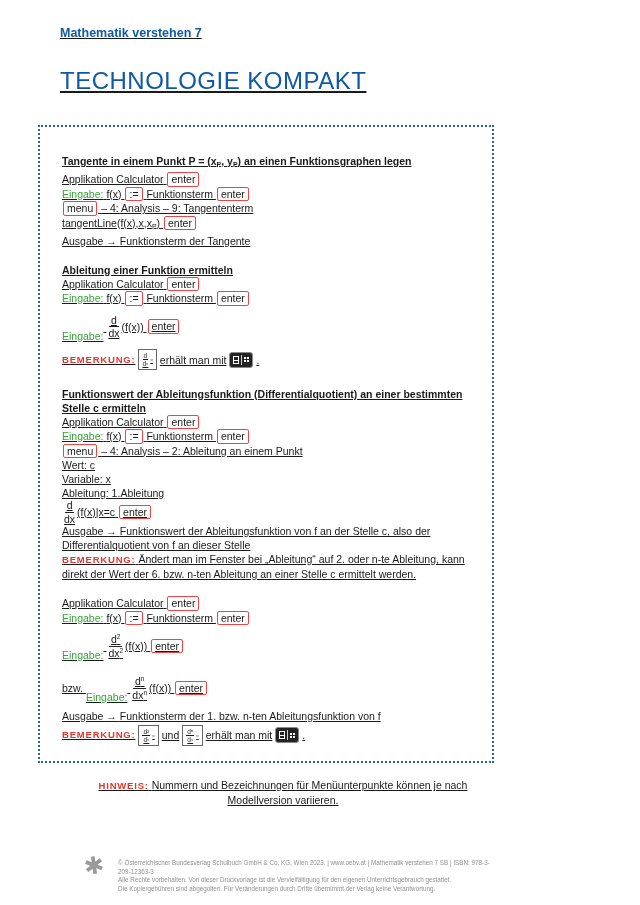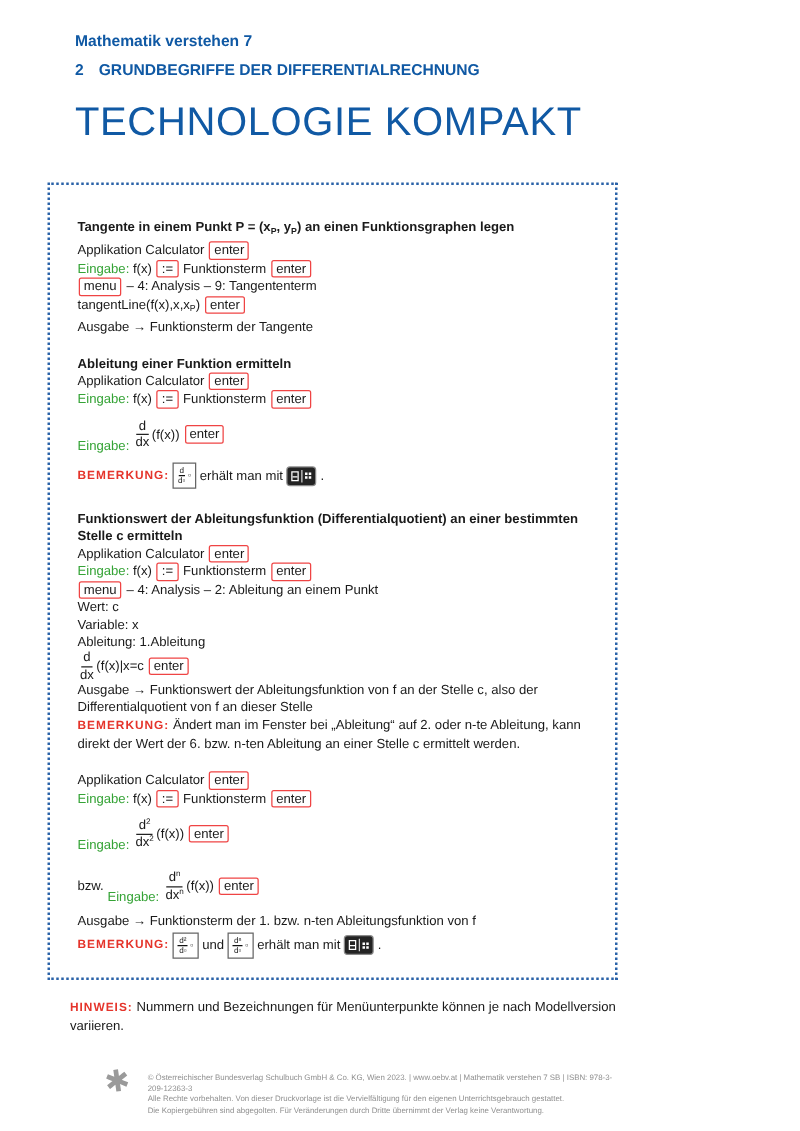--- a/index.html
+++ b/index.html
@@ -1,29 +1,29 @@
 <!DOCTYPE html>
 <html><head>
 <meta charset="utf-8">
 <style>
   * { margin:0; padding:0; box-sizing:border-box; }
   html,body { background:#ffffff; }
   body { font-family:"Liberation Sans", sans-serif; }
   .page {
     position:relative; width:532px; height:905px; background:#fff;
-    overflow:hidden; color:#1a1a1a;
+    overflow:hidden; color:#1a1a1a;text-decoration:underline;
   }
   
   .header { padding:26px 0 0 60px; }
   .series { color:#1059a4; font-weight:bold; font-size:12.5px; }
   .chapter { color:#1059a4; font-weight:bold; font-size:12.5px; margin-top:9px; }
   .chapter .num { margin-right:12px; }
   .page-title {
-    color:#1059a4; font-size:32px; font-weight:400; letter-spacing:0.5px;
-    margin-top:16px;
+    color:#1059a4; font-size:24px; font-weight:400; letter-spacing:0.5px;
+    margin-top:27px;
   }
   
   .tech-box {
     margin:30px 38px 0 38px;
     border:2px dotted #2a62a8;
     padding:12px 22px 14px 22px;
   }
   .box-heading { color:#1059a4; font-weight:bold; font-size:15px; letter-spacing:0.6px; margin-top:2px; }
   .box-heading .it { font-style:italic; }
   .section { margin-top:15px; }
@@ -61,38 +61,35 @@
   .tpl-left { width:6px; height:8px; border:1px solid #fff; }
   .tpl-left::after { content:""; display:block; margin-top:3px; border-top:1px solid #fff; }
   .tpl-sep { width:1px; height:10px; background:#cfcfcf; }
   .tpl-right { width:5px; height:5px;
     background:
       linear-gradient(#fff,#fff) 0 0/2px 2px no-repeat,
       linear-gradient(#fff,#fff) 3px 0/2px 2px no-repeat,
       linear-gradient(#fff,#fff) 0 3px/2px 2px no-repeat,
       linear-gradient(#fff,#fff) 3px 3px/2px 2px no-repeat; }
   
-  .hinweis { margin:15px 38px 0 56px; font-size:10.5px; line-height:14px; }
+  .hinweis { margin:15px 38px 0 72px; font-size:10.5px; line-height:14px;text-align:center; }
   .footer {
     position:absolute; left:84px; right:40px; bottom:12px;
     display:flex; align-items:flex-start; gap:14px;
   }
   .logo { color:#9a9a9a; font-size:24px; line-height:24px; transform:rotate(-8deg); }
   .footer-lines { color:#8f8f8f; font-size:6.3px; line-height:8.5px; padding-top:5px; }
 </style>
 </head>
 <body>
 
 <div class="page">
 
   <div class="header">
     <div class="series">Mathematik verstehen 7</div>
-    <div class="chapter">
-      <span class="num">2</span><span>GRUNDBEGRIFFE DER DIFFERENTIALRECHNUNG</span>
-    </div>
     <div class="page-title">TECHNOLOGIE KOMPAKT</div>
   </div>
 
   <div class="tech-box">
 
     <div class="section">
       <div class="sec-title">
         <span>Tangente in einem Punkt P = (x</span><sub class="p">P</sub><span>, y</span><sub class="p">P</sub><span>) an einen Funktionsgraphen legen</span>
       </div>
       <div class="line">

